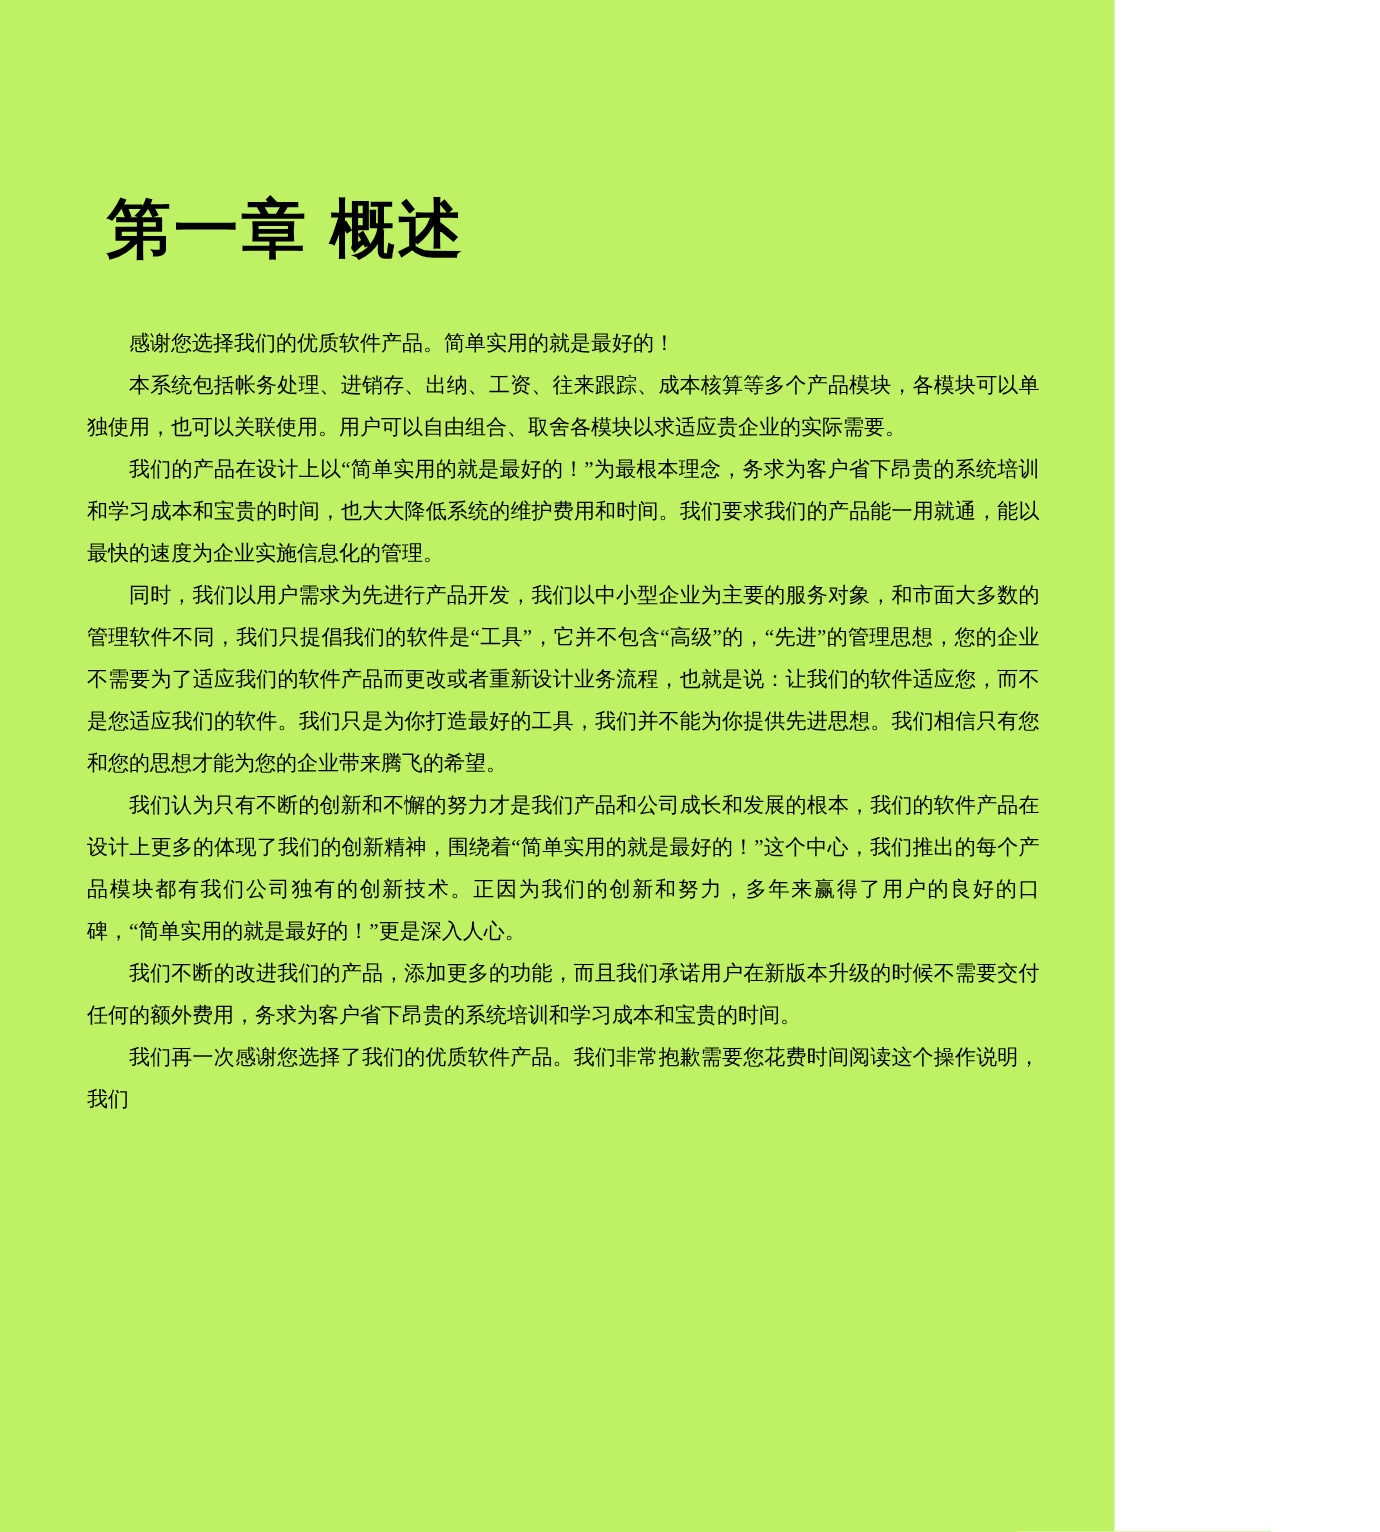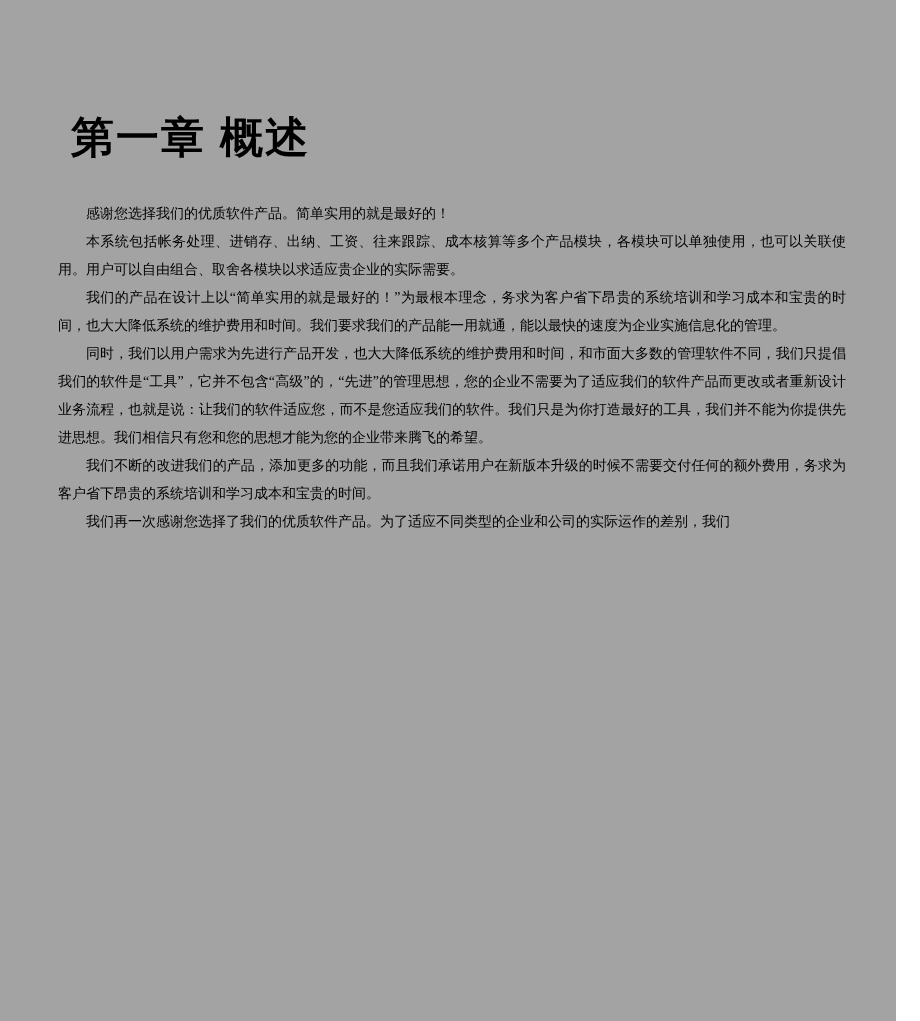--- a/index.html
+++ b/index.html
@@ -6,24 +6,24 @@
   html, body { margin: 0; padding: 0; }
   body {
     width: 920px;
     height: 1021px;
     background: #ffffff;
     overflow: hidden;
     font-family: "Liberation Serif", "DejaVu Serif", serif;
     color: #000000;
   }
   .page {
-    width: 896px;
+    width: 743px;
     height: 1021px;
-    padding: 0 50px 0 58px;
-    background: #a3a3a3;
+    padding: 16px 50px 0 58px;
+    background: #bef264;
   }
   .chapter-title {
     margin: 0 0 38px 0;
     padding: 112px 0 0 13px;
     font-family: "Liberation Sans", "DejaVu Sans", sans-serif;
     font-weight: 700;
     font-size: 43px;
     line-height: 50px;
     letter-spacing: 2px;
     color: #000000;
@@ -41,17 +41,18 @@
 </head>
 <body>
 
 <div class="page">
   <h1 class="chapter-title">第一章 概述</h1>
 
   <div class="body-text">
     <p>感谢您选择我们的优质软件产品。简单实用的就是最好的！</p>
     <p>本系统包括帐务处理、进销存、出纳、工资、往来跟踪、成本核算等多个产品模块，各模块可以单独使用，也可以关联使用。用户可以自由组合、取舍各模块以求适应贵企业的实际需要。</p>
     <p>我们的产品在设计上以“简单实用的就是最好的！”为最根本理念，务求为客户省下昂贵的系统培训和学习成本和宝贵的时间，也大大降低系统的维护费用和时间。我们要求我们的产品能一用就通，能以最快的速度为企业实施信息化的管理。</p>
-    <p>同时，我们以用户需求为先进行产品开发，也大大降低系统的维护费用和时间，和市面大多数的管理软件不同，我们只提倡我们的软件是“工具”，它并不包含“高级”的，“先进”的管理思想，您的企业不需要为了适应我们的软件产品而更改或者重新设计业务流程，也就是说：让我们的软件适应您，而不是您适应我们的软件。我们只是为你打造最好的工具，我们并不能为你提供先进思想。我们相信只有您和您的思想才能为您的企业带来腾飞的希望。</p>
+    <p>同时，我们以用户需求为先进行产品开发，我们以中小型企业为主要的服务对象，和市面大多数的管理软件不同，我们只提倡我们的软件是“工具”，它并不包含“高级”的，“先进”的管理思想，您的企业不需要为了适应我们的软件产品而更改或者重新设计业务流程，也就是说：让我们的软件适应您，而不是您适应我们的软件。我们只是为你打造最好的工具，我们并不能为你提供先进思想。我们相信只有您和您的思想才能为您的企业带来腾飞的希望。</p>
+    <p>我们认为只有不断的创新和不懈的努力才是我们产品和公司成长和发展的根本，我们的软件产品在设计上更多的体现了我们的创新精神，围绕着“简单实用的就是最好的！”这个中心，我们推出的每个产品模块都有我们公司独有的创新技术。正因为我们的创新和努力，多年来赢得了用户的良好的口碑，“简单实用的就是最好的！”更是深入人心。</p>
     <p>我们不断的改进我们的产品，添加更多的功能，而且我们承诺用户在新版本升级的时候不需要交付任何的额外费用，务求为客户省下昂贵的系统培训和学习成本和宝贵的时间。</p>
-    <p>我们再一次感谢您选择了我们的优质软件产品。为了适应不同类型的企业和公司的实际运作的差别，我们</p>
+    <p>我们再一次感谢您选择了我们的优质软件产品。我们非常抱歉需要您花费时间阅读这个操作说明，我们</p>
   </div>
 </div>
 
 </body></html>

